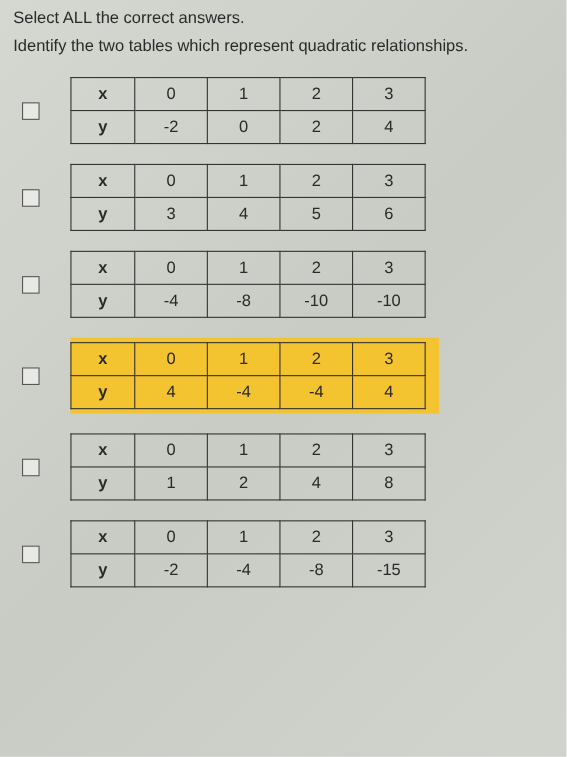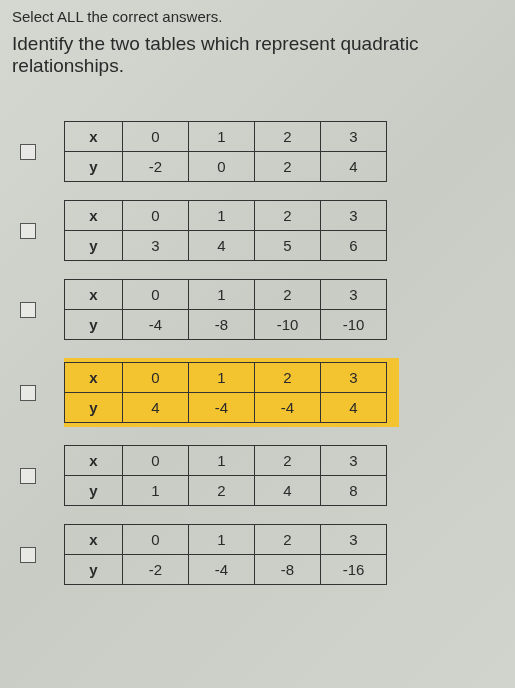--- a/index.html
+++ b/index.html
@@ -6,21 +6,21 @@
     body {
       width: 515px;
       height: 688px;
       background: linear-gradient(135deg, #d4d8d0 0%, #c8ccc4 50%, #d0d4cc 100%);
       font-family: Arial, sans-serif;
       padding: 8px 12px;
       color: #2a2a2a;
       overflow: hidden;
     }
     .instruction { font-size: 15px; margin-bottom: 8px; }
-    .prompt { font-size: 19px; margin-bottom: 44px; }
+    .prompt { font-size: 15px; margin-bottom: 20px; }
     .choices { padding-left: 8px; }
     .choice-row {
       display: flex;
       align-items: center;
       margin-bottom: 18px;
     }
     .checkbox {
       width: 16px;
       height: 16px;
       border: 1.5px solid #555;
@@ -177,19 +177,19 @@
         <td>0</td>
         <td>1</td>
         <td>2</td>
         <td>3</td>
       </tr>
       <tr>
         <td class="hdr">y</td>
         <td>-2</td>
         <td>-4</td>
         <td>-8</td>
-        <td>-16</td>
+        <td>-15</td>
       </tr>
     </tbody>
       </table>
   </div>
 
 </div>
 
 </body></html>

